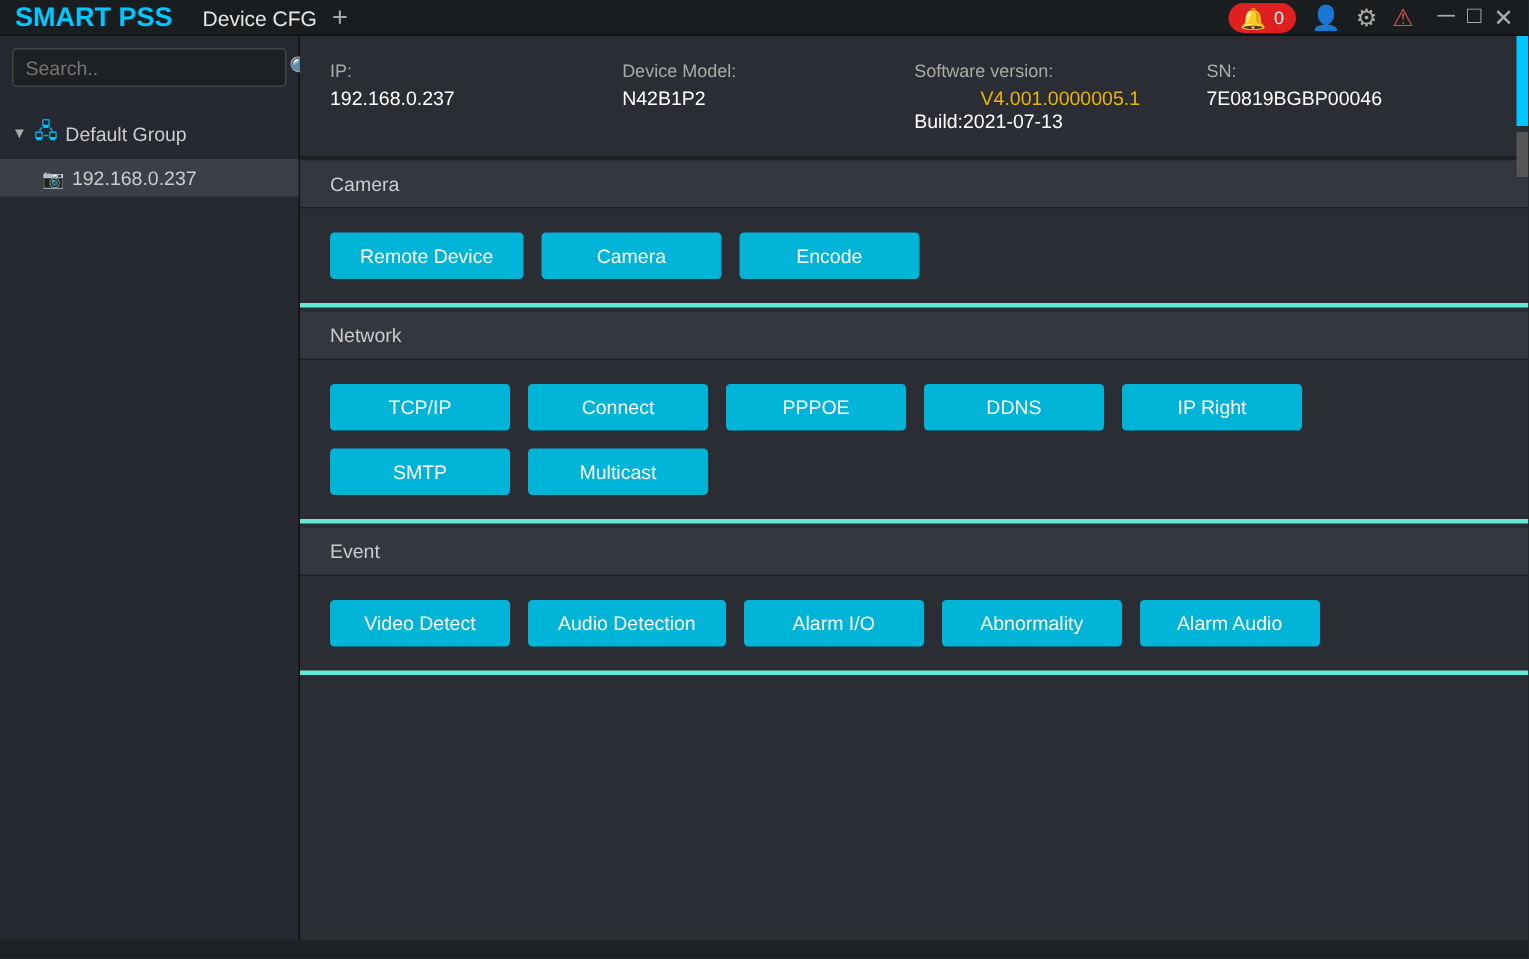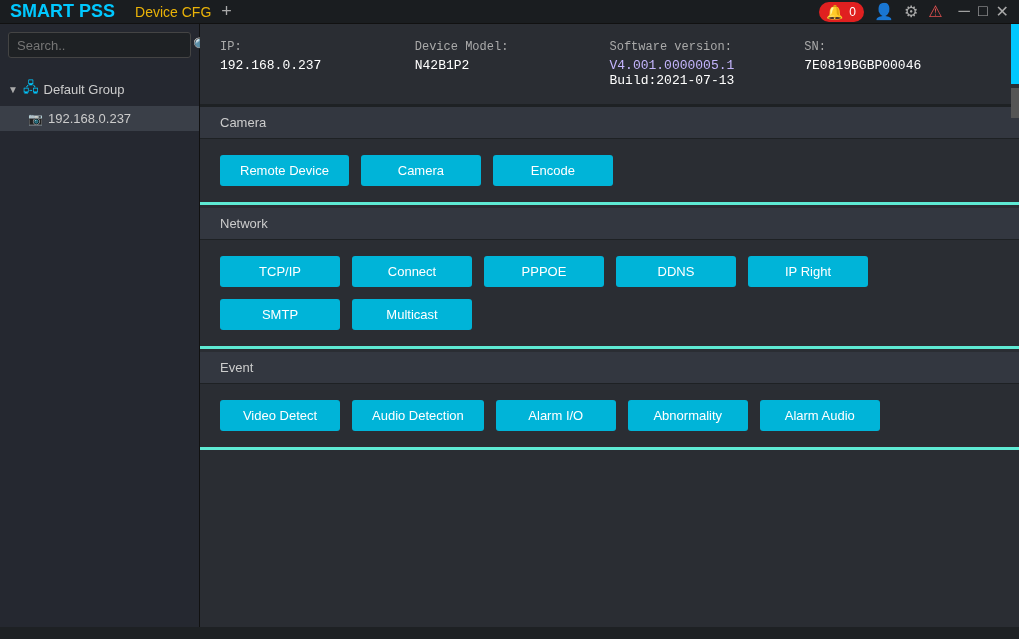--- a/index.html
+++ b/index.html
@@ -25,21 +25,21 @@
     #titlebar .logo {
       font-size: 18px;
       font-weight: bold;
       color: #fff;
       margin-right: 20px;
     }
     #titlebar .logo span {
       color: #00c8ff;
     }
     #titlebar .tab-label {
-      color: #eab308;
+      color: #e5e5e5;
       font-size: 14px;
       margin-right: 10px;
     }
     #titlebar .add-btn {
       color: #aaa;
       font-size: 18px;
       cursor: pointer;
       margin-right: auto;
     }
     #titlebar .controls {
@@ -174,37 +174,36 @@
       background: #00c8ff;
     }
     .scroll-indicator.top { top: 0; height: 60px; }
     .scroll-indicator.mid { top: 64px; height: 30px; }
 
     
     #info-section {
       background: #2a2d33;
       padding: 16px 20px 16px 20px;
       border-bottom: 3px solid #1e2124;
-      font-family: Liberation Mono, monospace;
     }
     .info-grid {
       display: grid;
       grid-template-columns: 1fr 1fr 1fr 1fr;
       gap: 8px 0;
     }
     .info-label {
       color: #aaa;
       font-size: 12px;
       margin-bottom: 4px;
     }
     .info-value {
       color: #fff;
       font-size: 13px;
     }
-    .info-value.cyan { color: #c4b5fd; }
+    .info-value.cyan { color: #eab308; text-align: center; }
 
     
     .section {
       background: #2a2d33;
       margin-bottom: 3px;
       border-bottom: 3px solid #5eead4;
     }
     .section-header {
       background: #333740;
       padding: 8px 20px;

